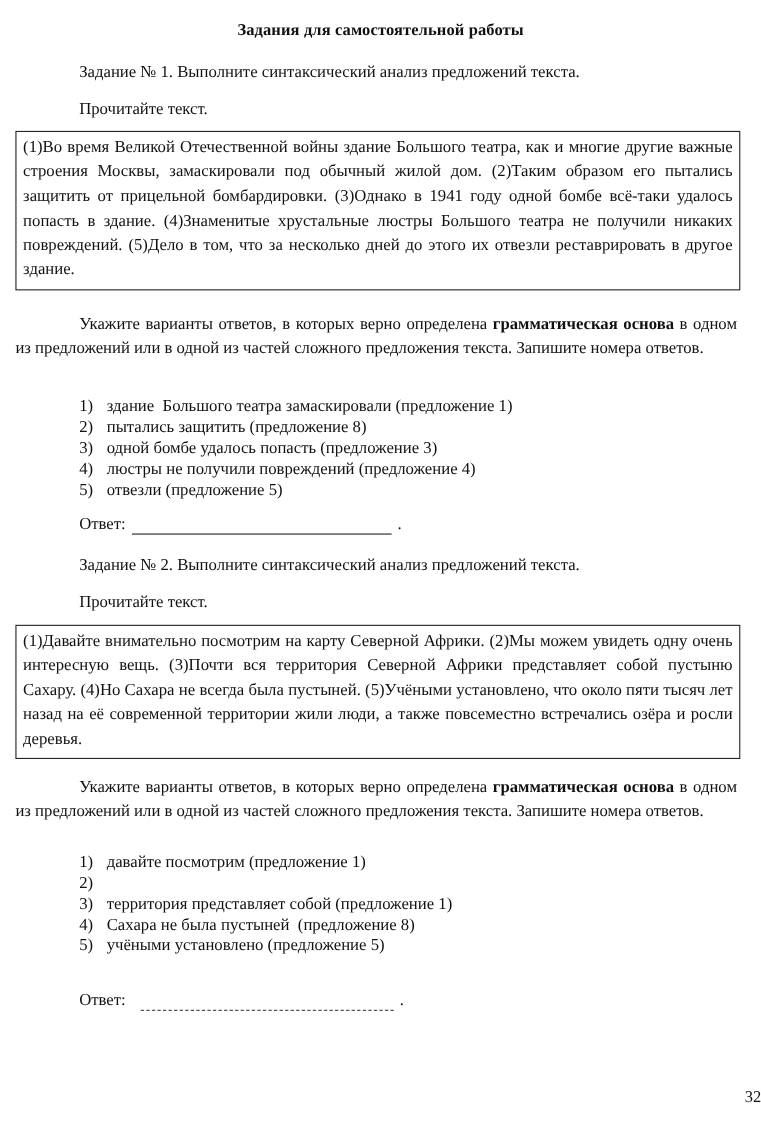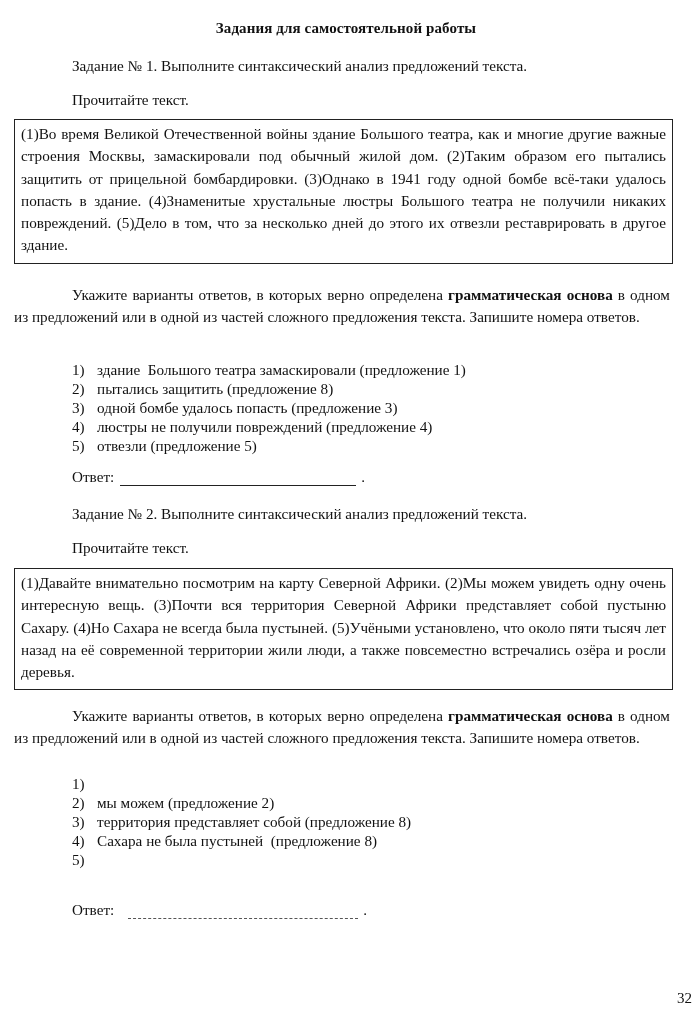--- a/index.html
+++ b/index.html
@@ -144,25 +144,25 @@
   </div>
   <div class="read-prompt" style="top:539px;">Прочитайте текст.</div>
 
   <div class="text-box" style="top:568px;">
     <span>(1)Давайте внимательно посмотрим на карту Северной Африки. (2)Мы можем увидеть одну очень интересную вещь. (3)Почти вся территория Северной Африки представляет собой пустыню Сахару. (4)Но Сахара не всегда была пустыней. (5)Учёными установлено, что около пяти тысяч лет назад на её современной территории жили люди, а также повсеместно встречались озёра и росли деревья.</span>
   </div>
 
   <div class="instruction" style="top:705px;"><span>Укажите варианты ответов, в которых верно определена </span><b>грамматическая основа</b><span> в одном из предложений или в одной из частей сложного предложения текста. Запишите номера ответов.</span></div>
 
   <ol class="options" style="top:774px;">
-    <li><span class="num">1)</span></li>
-    <li><span class="num">2)</span><span>мы можем (предложение 2)</span></li>
-    <li><span class="num">3)</span><span>территория представляет собой (предложение 8)</span></li>
+    <li><span class="num">1)</span><span>давайте посмотрим (предложение 1)</span></li>
+    <li><span class="num">2)</span></li>
+    <li><span class="num">3)</span><span>территория представляет собой (предложение 1)</span></li>
     <li><span class="num">4)</span><span>Сахара не была пустыней  (предложение 8)</span></li>
-    <li><span class="num">5)</span></li>
+    <li><span class="num">5)</span><span>учёными установлено (предложение 5)</span></li>
   </ol>
 
   <div class="answer" style="top:901px;">
     <span>Ответ:</span>
     <span class="answer-line faint"></span>
     <span class="answer-dot">.</span>
   </div>
 </div>
 
 <div class="page-number">32</div>

